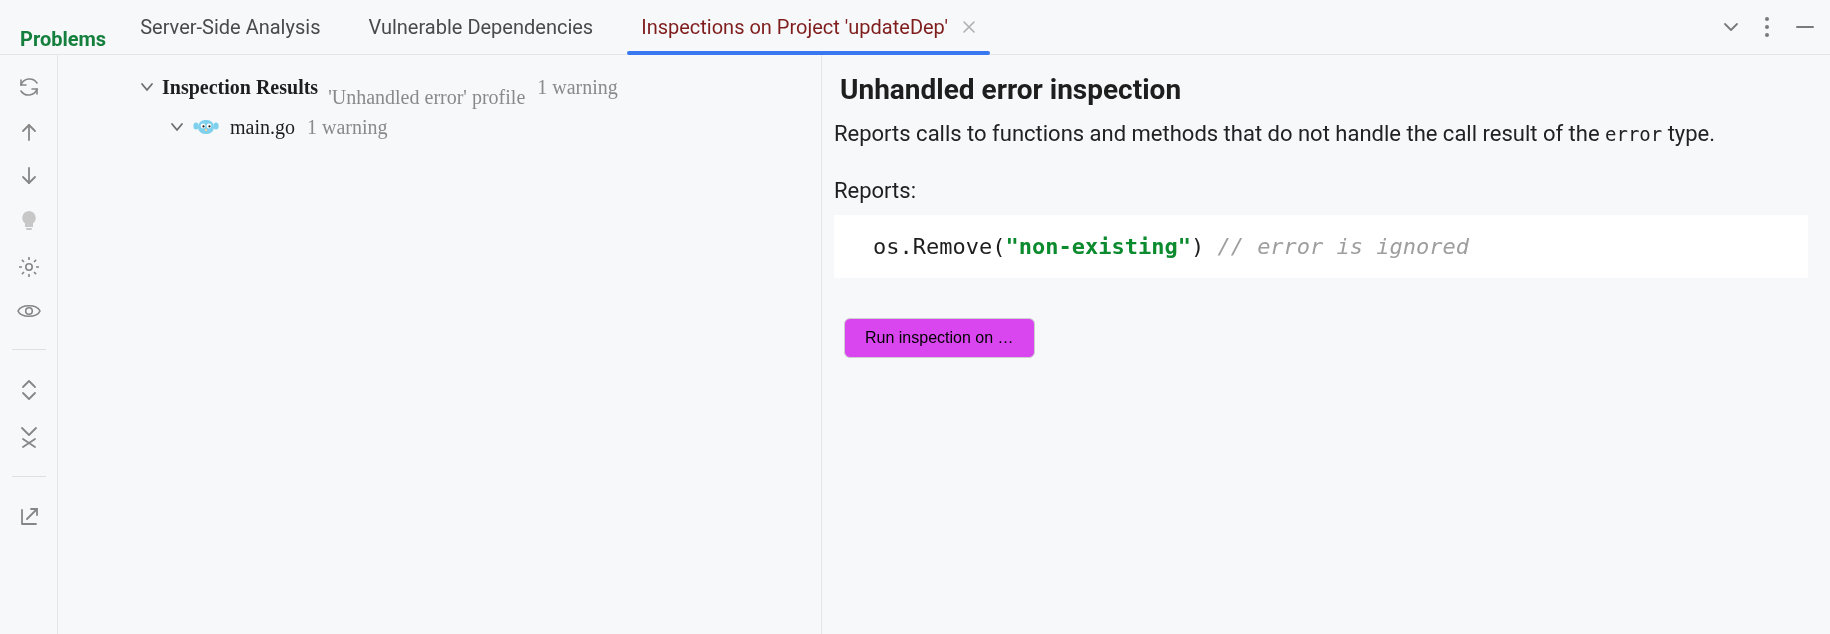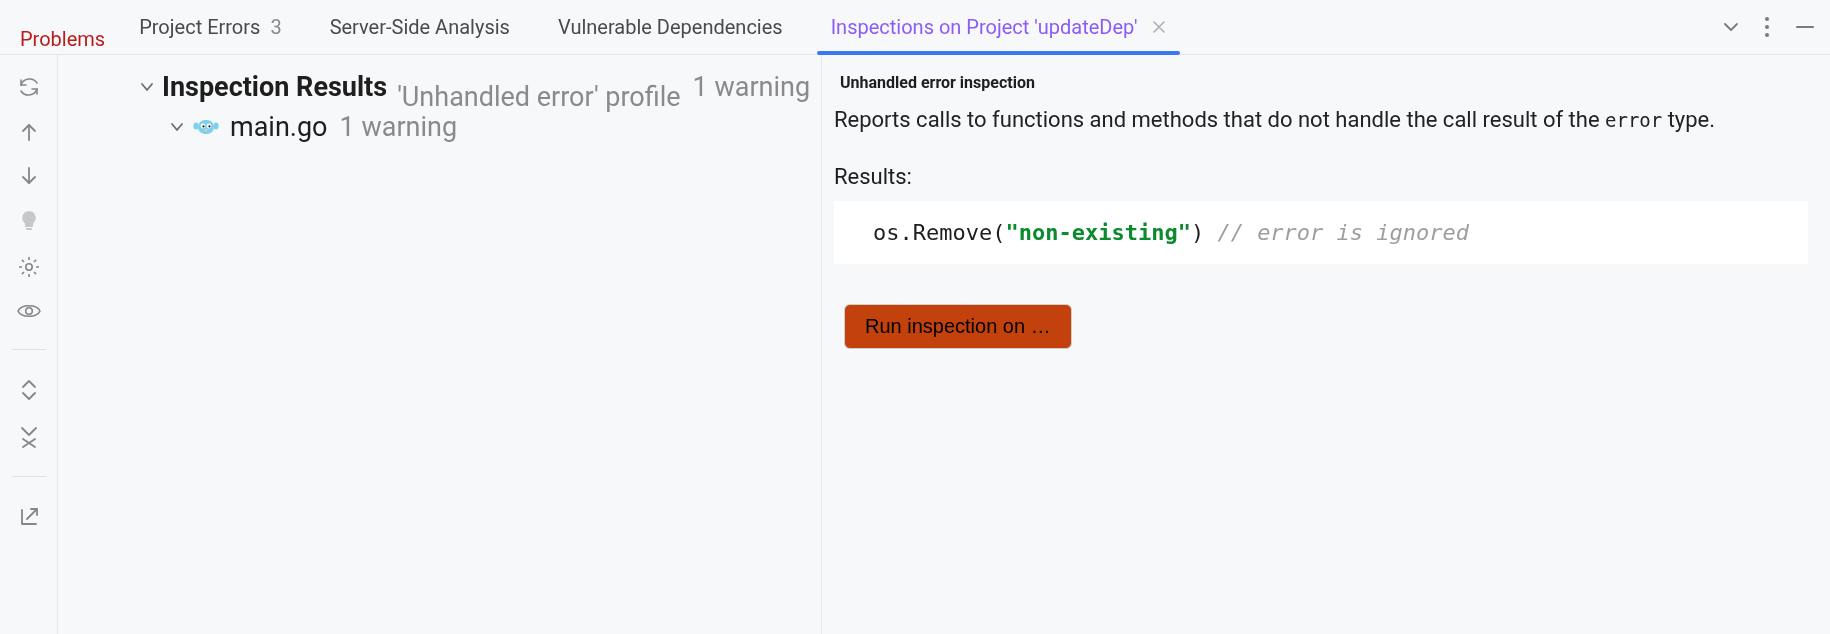--- a/index.html
+++ b/index.html
@@ -17,80 +17,76 @@
       border-bottom: 1px solid #e6e6e6;
       padding-left: 16px;
       background: #f7f8fa;
     }
     .tab {
       display: inline-flex; align-items: center;
       padding: 0 24px; height: 100%;
       color: #4a4a4a; font-size: 20px;
       cursor: pointer; position: relative;
     }
-    .tab.bold { font-weight: 400; color: #b91c1c; padding: 0 10px 0 4px; margin-top: 24px; }
+    .tab.bold { font-weight: 700; color: #15803d; padding: 0 10px 0 4px; margin-top: 24px; }
     .tab .count {
       margin-left: 10px; color: #8a8a8a;
     }
-    .tab.active { color: #8b5cf6; }
+    .tab.active { color: #7f1d1d; }
     .tab.active::after {
       content: ""; position: absolute; left: 10px; right: 10px; bottom: -1px;
       height: 4px; background: #3978f0; border-radius: 2px;
     }
     .close-x { margin-left: 14px; color: #b0b0b0; font-size: 18px; }
     .spacer { flex: 1; }
     .tabbar-actions { display: flex; align-items: center; gap: 24px; padding-right: 14px; color: #7a7a7a; }
     .icon-btn { display:inline-flex; align-items:center; justify-content:center; cursor:pointer; }
     .body-row { display: flex; height: calc(100% - 55px); }
     .gutter {
       width: 58px; border-right: 1px solid #e6e6e6;
       display: flex; flex-direction: column; align-items: center; gap: 22px;
       padding-top: 20px; color: #7a7a7a;
     }
     .gutter .sep { width: 34px; height: 1px; background: #e0e0e0; margin: 6px 0; }
     .tree-pane { width: 764px; border-right: 1px solid #e6e6e6; padding-top: 12px; }
-    .tree-row { display:flex; align-items:center; height:40px; font-size:27px; }
+    .tree-row { display:flex; align-items:center; height:40px; font-size:20px;font-family:Liberation Serif, serif; }
     .chev { width: 22px; display:inline-flex; justify-content:center; color:#6e6e6e; margin-right:4px; }
     .tree-row .pad0 { width: 78px; }
     .tree-row .pad1 { width: 108px; }
     .tree-row .pad2 { width: 180px; }
     .tree-title { font-weight:700; }
     .tree-sub { color:#8a8a8a; margin-left:10px; font-weight:400;margin-top:20px; }
     .tree-count { color:#8a8a8a; margin-left:12px; font-weight:400; }
     .go-icon {
       width:28px; height:28px; margin-right:10px; display:inline-flex;
     }
     .detail-pane { flex:1; padding: 18px 16px 10px 10px; overflow:hidden; }
-    .detail-title { font-weight:700; font-size:16px; margin-bottom:12px; margin-left:8px; }
+    .detail-title { font-weight:700; font-size:28px; margin-bottom:12px; margin-left:8px; }
     .para { font-size:22px; line-height:1.45; margin: 0 6px 28px 2px; color:#222; }
     code.mono { font-family: ui-monospace, Menlo, Consolas, monospace; font-size:19px; }
     .example-label { font-size:22px; margin: 0 0 12px 2px; }
     .code-block {
       background:#ffffff; border:1px solid #eeeeee00;
       padding: 18px 10px 18px 38px; margin: 0 6px 40px 2px;
       font-family: ui-monospace, Menlo, Consolas, monospace; font-size:22px;
       white-space: pre;
     }
     .tok-str { color:#0b8a2e; font-weight:600; }
     .tok-cmt { color:#9e9e9e; font-style:italic;text-align:center; }
     .run-btn {
-      display:inline-block; background:#c2410c; border:1px solid #cfcfcf; border-radius:6px;
-      padding: 10px 20px; font-size:20px; margin-left: 12px; cursor:pointer;
+      display:inline-block; background:#d946ef; border:1px solid #cfcfcf; border-radius:6px;
+      padding: 10px 20px; font-size:16px; margin-left: 12px; cursor:pointer;
     }
   </style>
 </head>
 <body>
 
 <div class="tabbar">
   <div class="tab bold">
     <span>Problems</span>
-  </div>
-  <div class="tab">
-    <span>Project Errors</span>
-    <span class="count">3</span>
   </div>
   <div class="tab">
     <span>Server-Side Analysis</span>
   </div>
   <div class="tab">
     <span>Vulnerable Dependencies</span>
   </div>
   <div class="tab active">
     <span>Inspections on Project 'updateDep'</span>
     <span class="close-x icon-btn">
@@ -218,17 +214,17 @@
       <span>main.go</span>
       <span class="tree-count">1 warning</span>
     </div>
   </div>
 
   <div class="detail-pane">
     <div class="detail-title">Unhandled error inspection</div>
     <p class="para">
       <span>Reports calls to functions and methods that do not handle the call result of the </span><code class="mono">error</code><span> type.</span>
     </p>
-    <div class="example-label">Results:</div>
+    <div class="example-label">Reports:</div>
     <div class="code-block"><span>os.Remove(</span><span class="tok-str">"non-existing"</span><span>) </span><span class="tok-cmt">// error is ignored</span></div>
     <button class="run-btn">Run inspection on …</button>
   </div>
 </div>
 
 </body></html>

